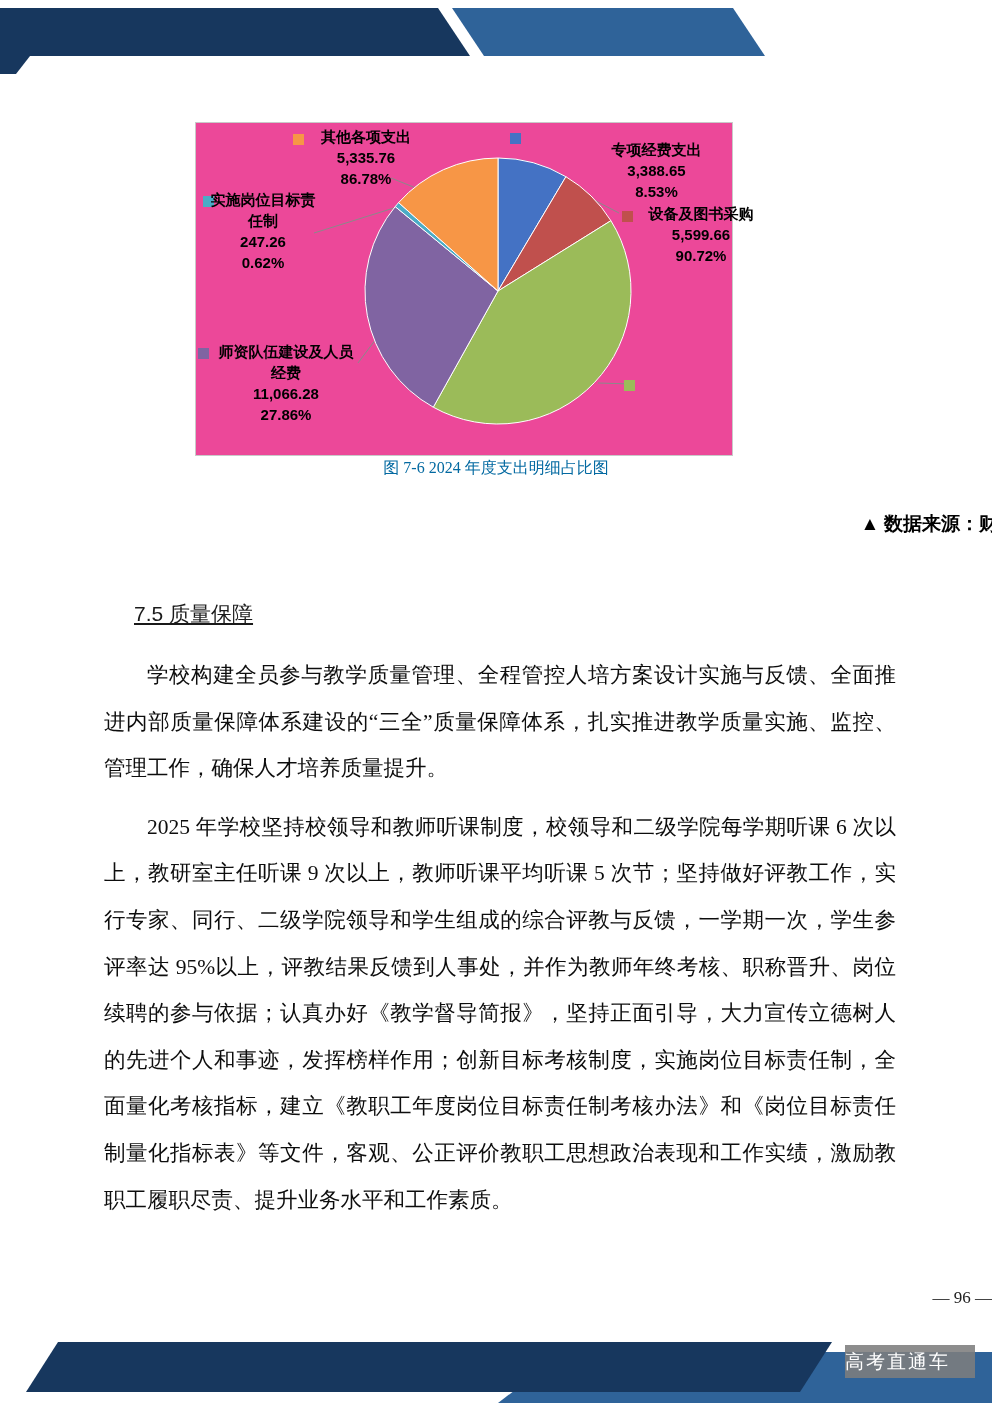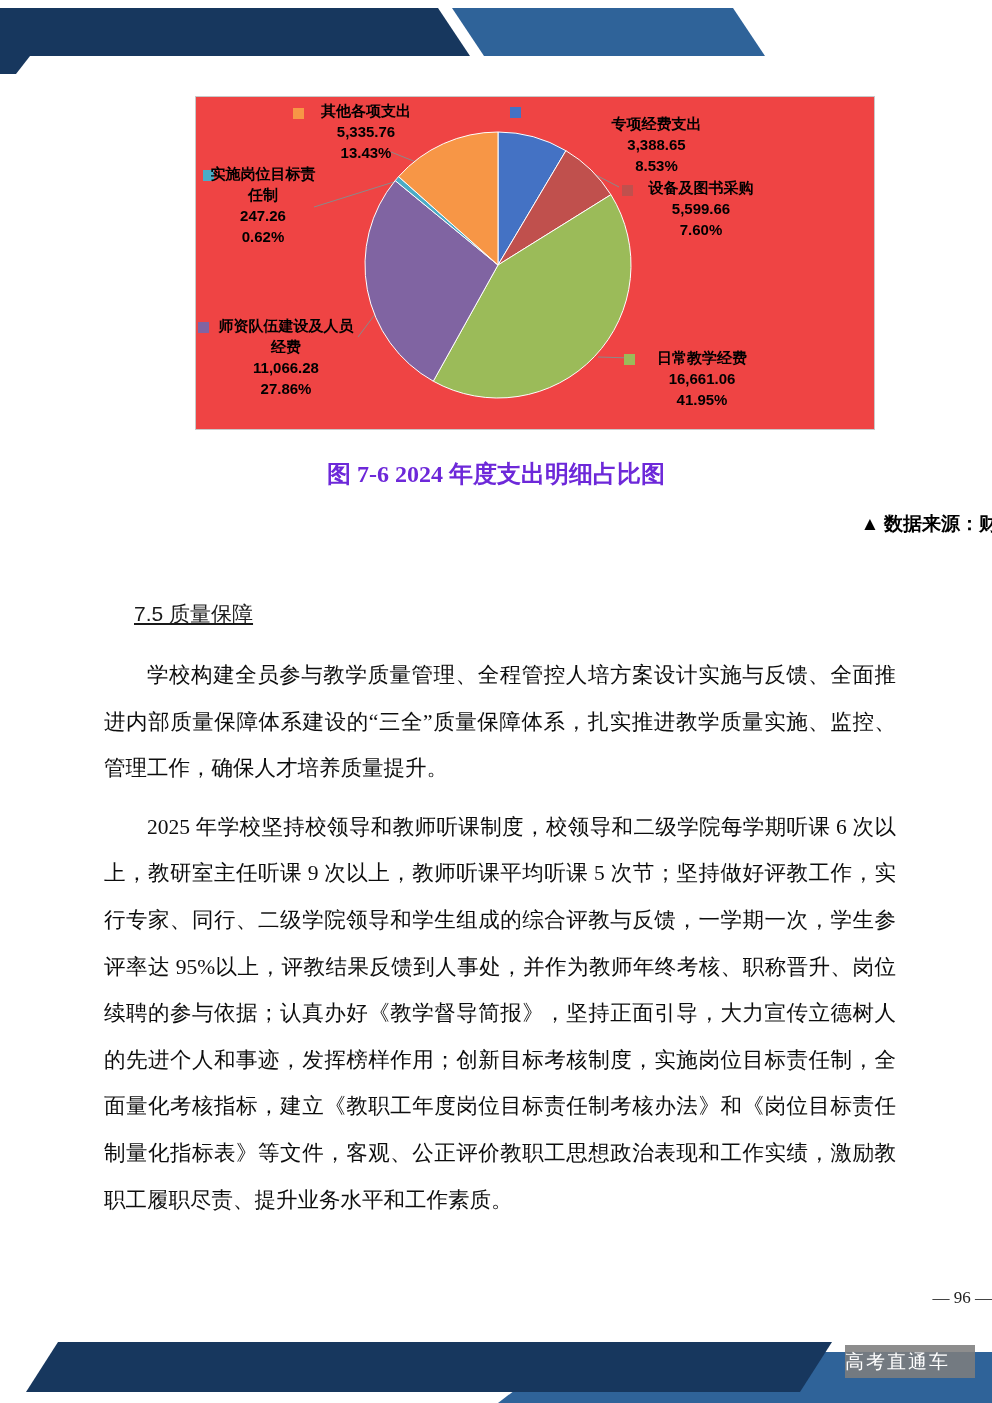--- a/index.html
+++ b/index.html
@@ -7,35 +7,35 @@
   .page {
     position:relative; width:992px; height:1403px; margin:0 auto;
     background:#fff; overflow:hidden;
     font-family:"Liberation Serif", serif; color:#111;
   }
   .deco { position:absolute; left:0; pointer-events:none; }
   .deco-top { top:0; }
   .deco-bottom { top:1330px; }
 
   .chart-box {
-    position:absolute; left:195px; top:96px; width:680px; height:334px;
-    border:1px solid #c9c9c9; background:#ef4444;
+    position:absolute; left:195px; top:122px; width:538px; height:334px;
+    border:1px solid #c9c9c9; background:#ec4899;
   }
   .pie-svg { position:absolute; left:0; top:0; }
   .plabel {
     position:absolute; text-align:center;
     font-family:"Liberation Sans", sans-serif;
     font-size:15px; font-weight:600; line-height:21px; color:#000;
   }
   .plabel span { display:block; }
   .sq { position:absolute; width:11px; height:11px; display:block; }
 
   .caption {
     position:absolute; top:458px; left:0; width:100%; text-align:center;
-    font-size:24px; font-weight:bold; color:#6d28d9;
+    font-size:16px; font-weight:normal; color:#0369a1;
   }
   .source {
     position:absolute; top:511px; left:0; width:100%; text-align:right;
     font-size:19px; font-weight:bold; color:#000;margin-left:44px;
   }
   .heading {
     position:absolute; left:134px; top:600px;
     font-family:"Liberation Sans", sans-serif;
     font-size:21px; font-weight:500; color:#1a1a1a;text-decoration:underline;
   }
@@ -87,46 +87,41 @@
     <span class="sq" style="left: 97px; top: 11px; background-color: rgb(247, 150, 70);"></span>
     <span class="sq" style="left: 314px; top: 10px; background-color: rgb(68, 114, 196);"></span>
     <span class="sq" style="left: 426px; top: 88px; background-color: rgb(192, 80, 77);"></span>
     <span class="sq" style="left: 7px; top: 73px; background-color: rgb(75, 172, 198);"></span>
     <span class="sq" style="left: 2px; top: 225px; background-color: rgb(128, 100, 162);"></span>
     <span class="sq" style="left: 428px; top: 257px; background-color: rgb(155, 187, 89);"></span>
 
     <div class="plabel" style="left:105px;top:3px;width:130px">
       <span>其他各项支出</span>
       <span>5,335.76</span>
-      <span>13.43%</span>
+      <span>86.78%</span>
     </div>
     <div class="plabel" style="left:398px;top:16px;width:125px">
       <span>专项经费支出</span>
       <span>3,388.65</span>
       <span>8.53%</span>
     </div>
     <div class="plabel" style="left:440px;top:80px;width:130px">
       <span>设备及图书采购</span>
       <span>5,599.66</span>
-      <span>7.60%</span>
+      <span>90.72%</span>
     </div>
     <div class="plabel" style="left:14px;top:66px;width:106px">
       <span>实施岗位目标责任制</span>
       <span>247.26</span>
       <span>0.62%</span>
     </div>
     <div class="plabel" style="left:18px;top:218px;width:144px">
       <span>师资队伍建设及人员经费</span>
       <span>11,066.28</span>
       <span>27.86%</span>
-    </div>
-    <div class="plabel" style="left:442px;top:250px;width:128px">
-      <span>日常教学经费</span>
-      <span>16,661.06</span>
-      <span>41.95%</span>
     </div>
   </div>
 
   <div class="caption">图 7-6 2024 年度支出明细占比图</div>
   <div class="source">▲ 数据来源：财务处</div>
 
   <div class="heading">7.5 质量保障</div>
 
   <div class="body-text">
     <p>学校构建全员参与教学质量管理、全程管控人培方案设计实施与反馈、全面推进内部质量保障体系建设的“三全”质量保障体系，扎实推进教学质量实施、监控、管理工作，确保人才培养质量提升。</p>

